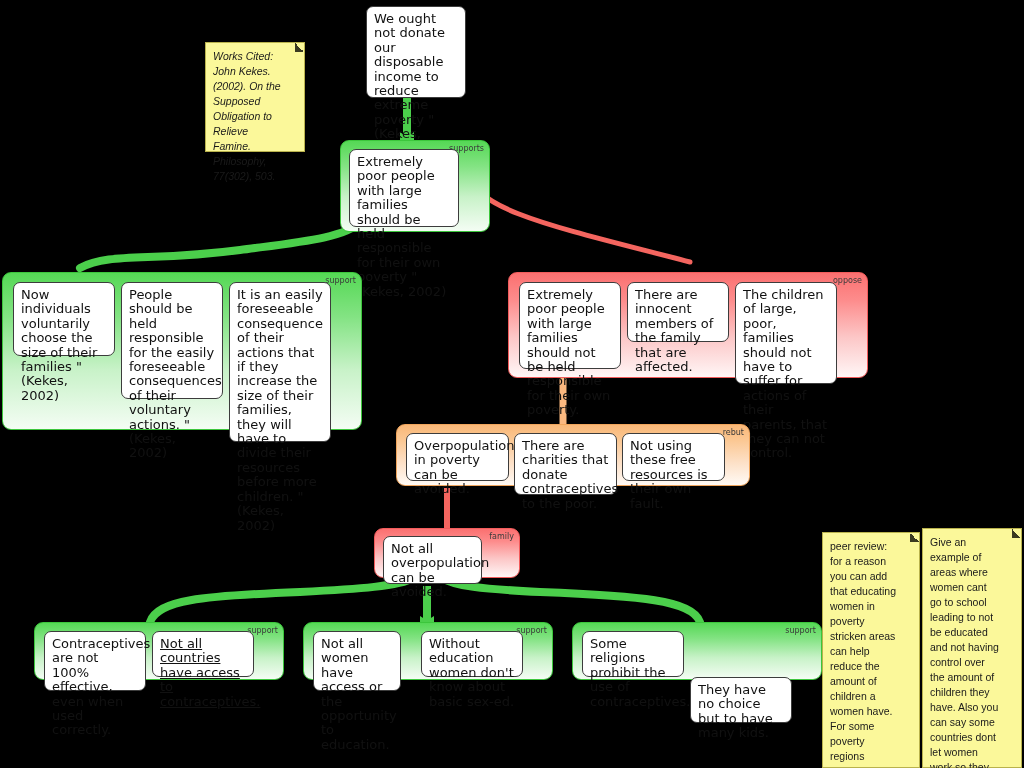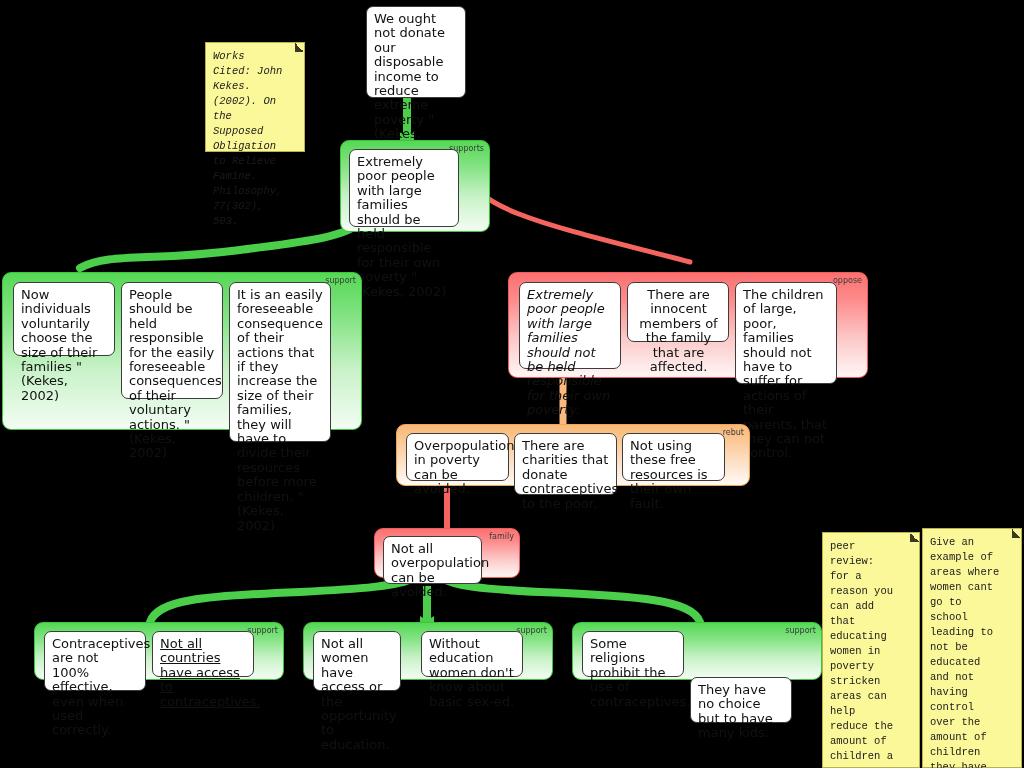--- a/index.html
+++ b/index.html
@@ -19,21 +19,21 @@
   .group-label{position:absolute;top:3px;right:5px;font-size:8px;color:#3a3a3a;letter-spacing:0px;}
 
   
   .claim{position:absolute;background:#ffffff;border:1px solid #3c3c3c;border-radius:7px;
          box-sizing:border-box;padding:5px 6px 4px 7px;
          font-size:13px;line-height:14.4px;color:#111;}
 
   
   .note{position:absolute;background:#fbf89a;border:1px solid #b9b24c;box-sizing:border-box;
         padding:6px 20px 5px 7px;font-size:10.5px;line-height:15px;color:#1a1a1a;
-        font-family:Liberation Mono, monospace;}
+        font-family:Liberation Sans, sans-serif;}
   .note .fold{position:absolute;top:0;right:0;width:9px;height:9px;
         background:linear-gradient(225deg,#fbf89a 50%,#3a3a20 50%);}
 </style>
 </head>
 <body>
 
 <div id="canvas">
 
   <svg id="edges" viewBox="0 0 1024 768" xmlns="http://www.w3.org/2000/svg">
 
@@ -73,22 +73,22 @@
 
   <div class="group green" style="left:2px;top:272px;width:360px;height:158px;">
     <span class="group-label">support</span>
     <div class="claim" style="left:10px;top:9px;width:102px;height:74px;">Now individuals voluntarily choose the size of their families " (Kekes, 2002)</div>
     <div class="claim" style="left:118px;top:9px;width:102px;height:117px;">People should be held responsible for the easily foreseeable consequences of their voluntary actions. " (Kekes, 2002)</div>
     <div class="claim" style="left:226px;top:9px;width:102px;height:160px;">It is an easily foreseeable consequence of their actions that if they increase the size of their families, they will have to divide their resources before more children. " (Kekes, 2002)</div>
   </div>
 
   <div class="group red" style="left:508px;top:272px;width:360px;height:106px;">
     <span class="group-label">oppose</span>
-    <div class="claim" style="left:10px;top:9px;width:102px;height:87px;font-style:italic;">Extremely poor people with large families should not be held responsible for their own poverty.</div>
-    <div class="claim" style="left:118px;top:9px;width:102px;height:60px;text-align:center;">There are innocent members of the family that are affected.</div>
+    <div class="claim" style="left:10px;top:9px;width:102px;height:87px;">Extremely poor people with large families should not be held responsible for their own poverty.</div>
+    <div class="claim" style="left:118px;top:9px;width:102px;height:60px;">There are innocent members of the family that are affected.</div>
     <div class="claim" style="left:226px;top:9px;width:102px;height:102px;">The children of large, poor, families should not have to suffer for actions of their parents, that they can not control.</div>
   </div>
 
   <div class="group orange" style="left:388px;top:424px;width:354px;height:62px;margin-left:8px;">
     <span class="group-label">rebut</span>
     <div class="claim" style="left:9px;top:8px;width:103px;height:48px;">Overpopulation in poverty can be avoided.</div>
     <div class="claim" style="left:117px;top:8px;width:103px;height:62px;">There are charities that donate contraceptives to the poor.</div>
     <div class="claim" style="left:225px;top:8px;width:103px;height:48px;">Not using these free resources is their own fault.</div>
   </div>
 

